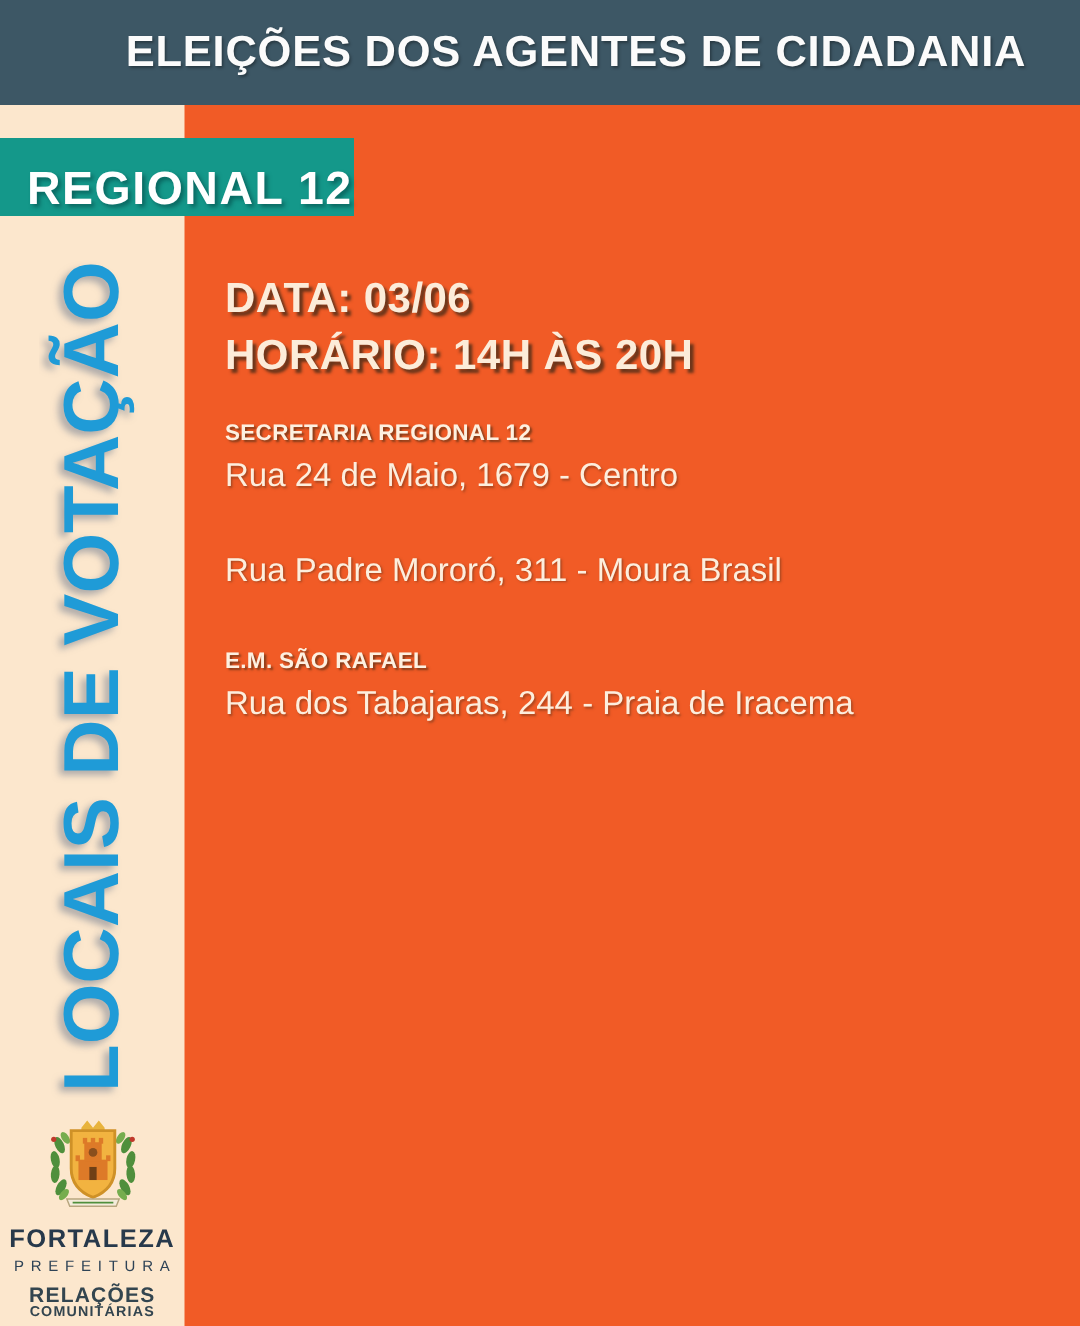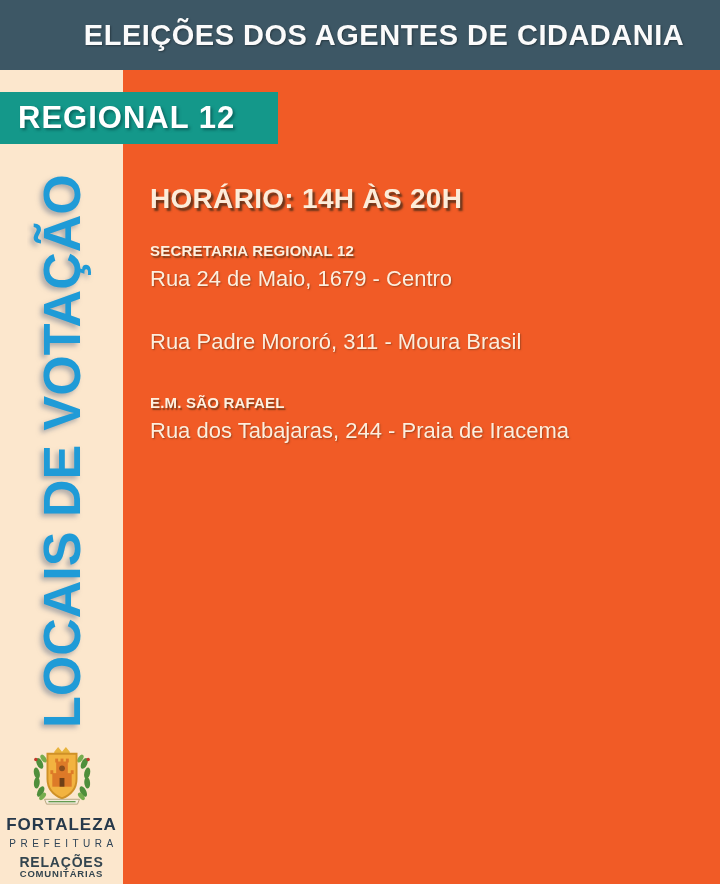--- a/index.html
+++ b/index.html
@@ -18,22 +18,22 @@
     color:#fbfbfb; font-size:29px; font-weight:bold; letter-spacing:.5px;
     text-shadow:1px 1px 2px rgba(0,0,0,.35); white-space:nowrap;
   }
   
   .left-col{
     position:absolute; top:70px; left:0; width:123px; height:814px;
     background:#fce7cd;
   }
   
   .badge{
-    position:absolute; top:92px; left:0; width:278px; height:52px;
-    background:#14988a; display:flex; align-items:center;
+    position:absolute; top:92px; left:0; width:236px; height:52px;
+    background:#14988a; display:flex; align-items:flex-end;
     padding-left:18px; box-sizing:border-box;
   }
   .badge-label{
     color:#ffffff; font-size:31px; font-weight:bold; letter-spacing:1px;
     text-shadow:2px 2px 3px rgba(0,60,60,.55); white-space:nowrap;
   }
   
   .vertical-title{
     position:absolute; top:165px; left:0; width:123px; height:572px;
     display:flex; align-items:center; justify-content:center;
@@ -96,20 +96,21 @@
 
   <div class="left-col"></div>
 
   <div class="badge">
     <div class="badge-label">REGIONAL 12</div>
   </div>
 
   <div class="vertical-title">LOCAIS DE VOTAÇÃO</div>
 
   <div class="content">
+    <div class="schedule-line">DATA: 03/06</div>
     <div class="schedule-line">HORÁRIO: 14H ÀS 20H</div>
 
     <div class="locations">
       <div class="location">
         <div class="location-name">SECRETARIA REGIONAL 12</div>
         <div class="location-address">Rua 24 de Maio, 1679 - Centro</div>
       </div>
       <div class="location">
         <div class="location-address">Rua Padre Mororó, 311 - Moura Brasil</div>
       </div>

